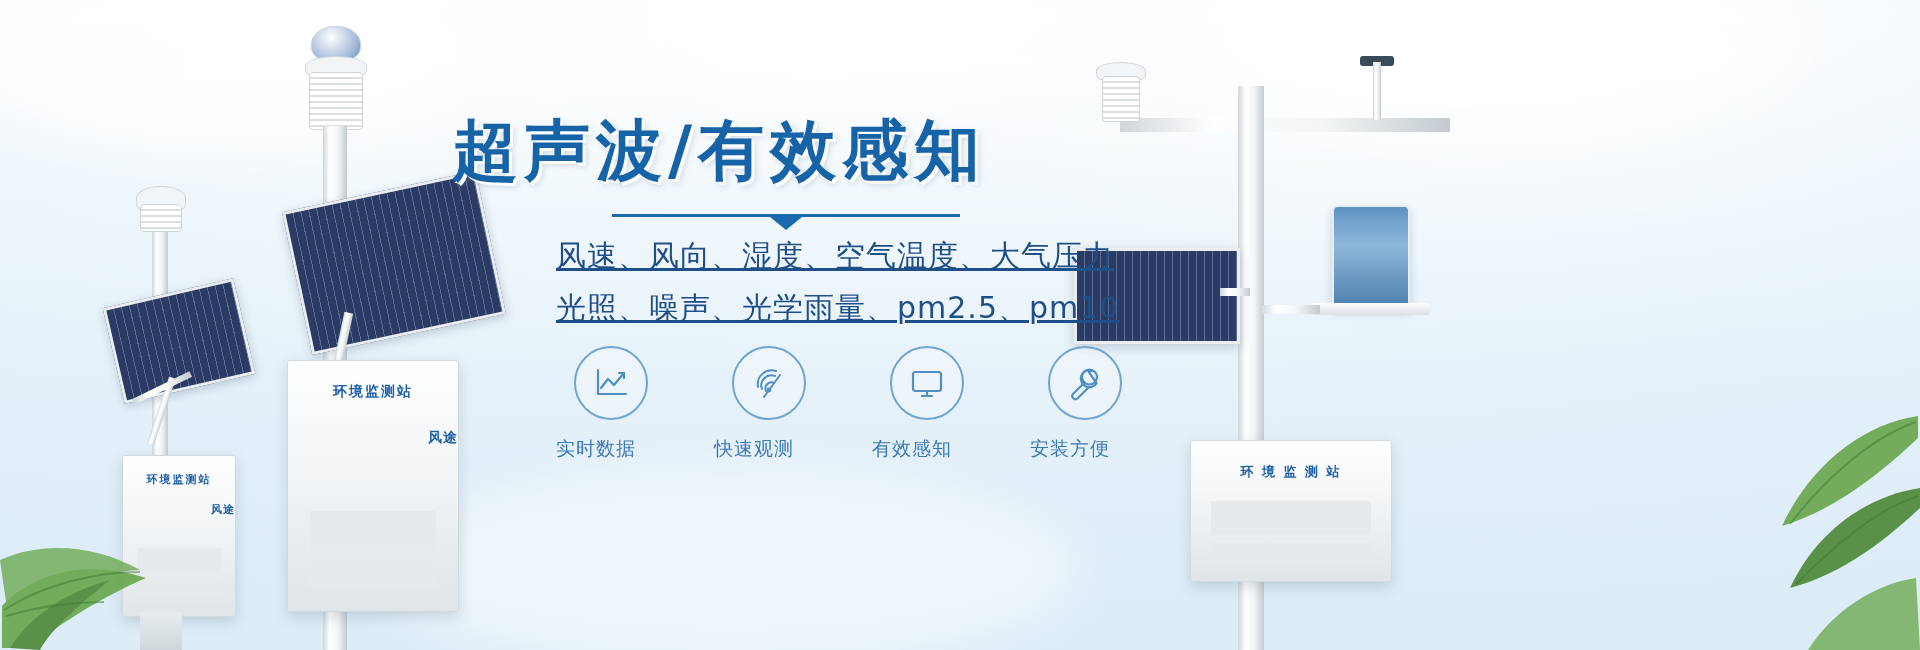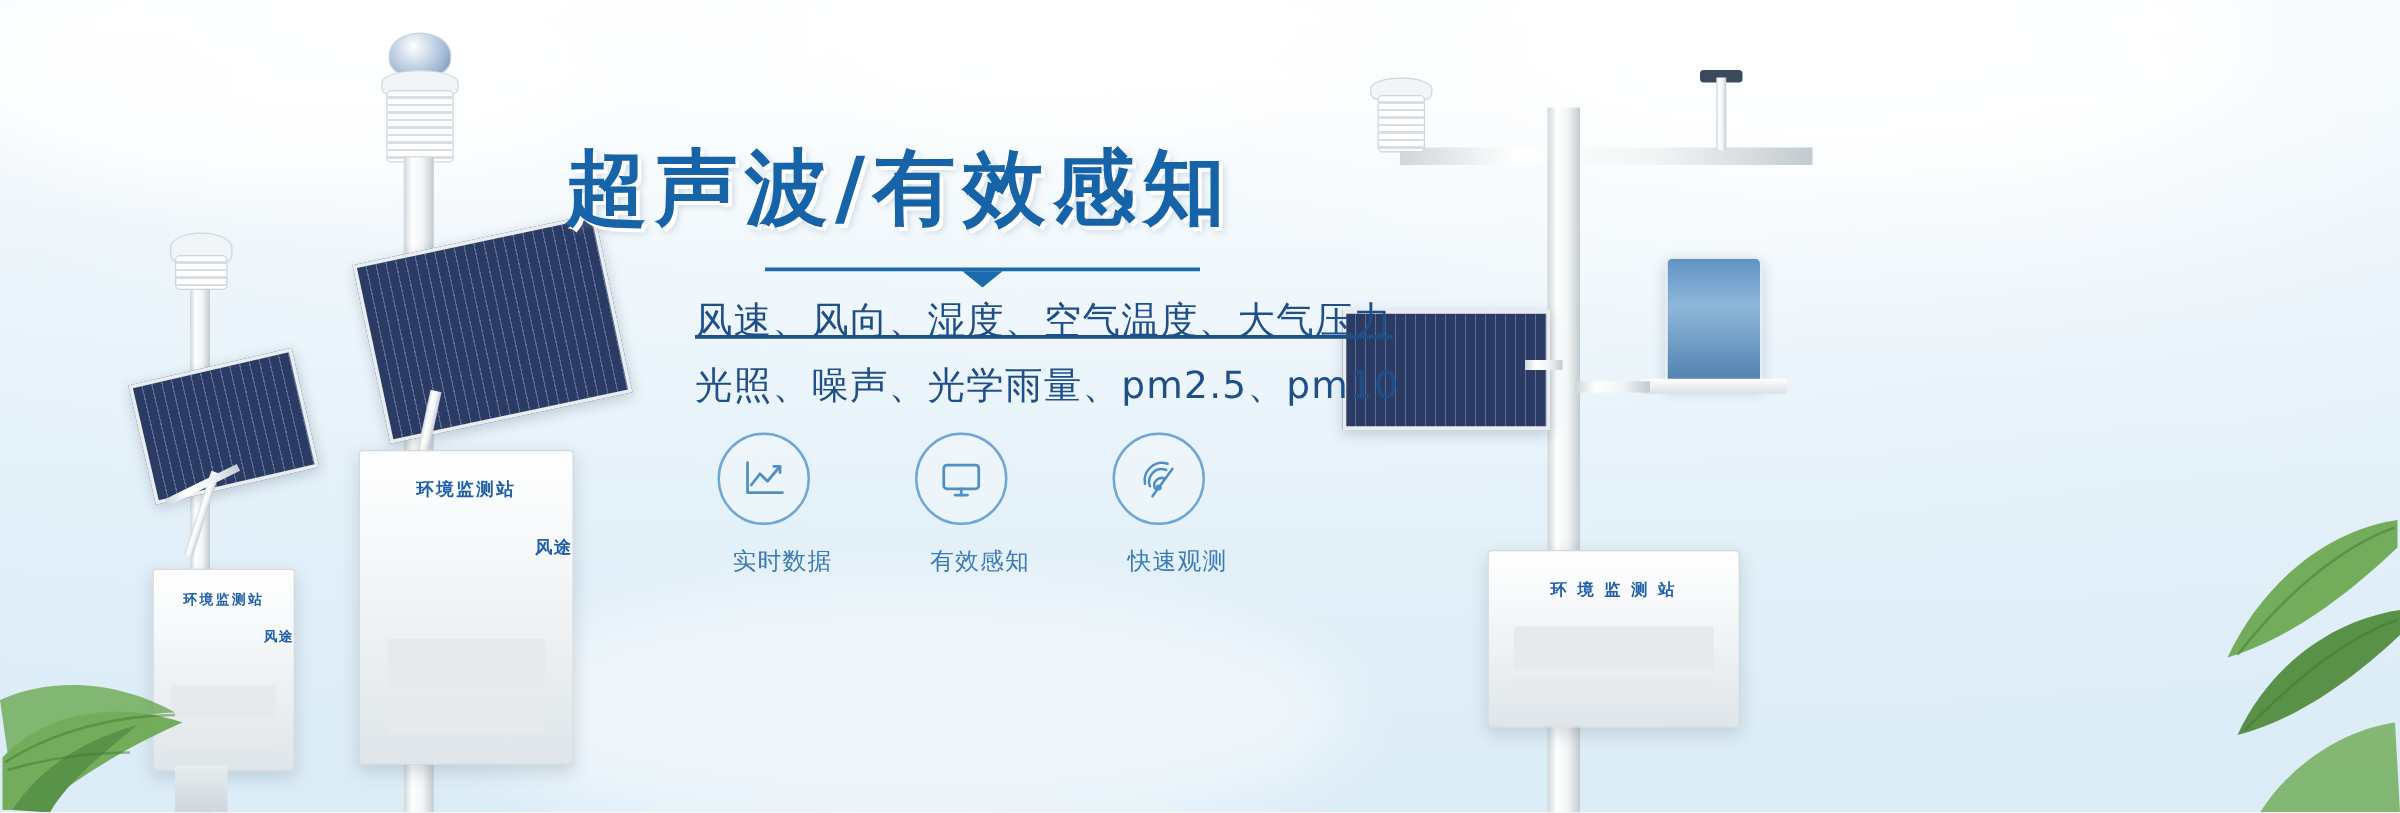--- a/index.html
+++ b/index.html
@@ -88,24 +88,24 @@
     position:absolute;left:50%;top:3px;transform:translateX(-50%);
     width:0;height:0;border-left:16px solid transparent;border-right:16px solid transparent;
     border-top:13px solid #1a6aad;
   }
   .sub{
     position:absolute;left:452px;width:1020px;
     color:#1f4f88;font-size:30px;letter-spacing:1px;white-space:nowrap;
     font-family:"DejaVu Sans","Liberation Sans",sans-serif;
   }
   .sub1{top:236px;left:556px;text-decoration:underline;}
-  .sub2{top:288px;left:556px;}
+  .sub2{top:288px;left:556px;text-decoration:underline;}
 
   .features{position:absolute;left:556px;top:346px;display:flex;gap:48px;}
-  .feature{width:110px;text-align:right;}
+  .feature{width:110px;text-align:left;}
   .f-circle{
     width:70px;height:70px;margin:0 auto;border-radius:50%;
     border:2px solid #6ea6d4;display:flex;align-items:center;justify-content:center;
     background:rgba(255,255,255,.28);
   }
   .f-label{
     margin-top:16px;color:#3b7ab5;font-size:19px;letter-spacing:1px;
     font-family:"DejaVu Sans","Liberation Sans",sans-serif;
   }
 </style>
@@ -226,42 +226,52 @@
 
     <div class="feature">
       <div class="f-circle">
         <svg width="38" height="34" viewBox="0 0 38 34" fill="none" stroke="#4f8fc4" stroke-width="2.2" stroke-linecap="round" stroke-linejoin="round">
           <path d="M6 4 V28 H34"></path>
           <path d="M9 22 L16 13 L22 19 L32 7"></path>
           <path d="M27 7 H32 V12"></path>
         </svg>
       </div>
       <div class="f-label">实时数据</div>
-    </div>
-
-    <div class="feature">
-      <div class="f-circle">
-        <svg width="38" height="34" viewBox="0 0 38 34" fill="none" stroke="#4f8fc4" stroke-width="2.2" stroke-linecap="round" stroke-linejoin="round">
-          <rect x="5" y="6" width="28" height="19" rx="2.5"></rect>
-          <path d="M14 30 H24"></path>
-          <path d="M19 25 V30"></path>
-        </svg>
-      </div>
-      <div class="f-label">有效感知</div>
     </div>
 
     <div class="feature">
       <div class="f-circle">
         <svg width="38" height="36" viewBox="0 0 38 36" fill="none" stroke="#4f8fc4" stroke-width="2" stroke-linecap="round">
           <path d="M8 22 A14 14 0 0 1 26 6"></path>
           <path d="M12 24 A10 10 0 0 1 25 11"></path>
           <path d="M16 26 A6 6 0 0 1 24 18"></path>
           <circle cx="19" cy="25" r="2.4" fill="#4f8fc4" stroke="none"></circle>
           <path d="M14 32 L30 10"></path>
         </svg>
       </div>
       <div class="f-label">快速观测</div>
     </div>
 
+    <div class="feature">
+      <div class="f-circle">
+        <svg width="38" height="34" viewBox="0 0 38 34" fill="none" stroke="#4f8fc4" stroke-width="2.2" stroke-linecap="round" stroke-linejoin="round">
+          <rect x="5" y="6" width="28" height="19" rx="2.5"></rect>
+          <path d="M14 30 H24"></path>
+          <path d="M19 25 V30"></path>
+        </svg>
+      </div>
+      <div class="f-label">有效感知</div>
+    </div>
+
+    <div class="feature">
+      <div class="f-circle">
+        <svg width="38" height="36" viewBox="0 0 38 36" fill="none" stroke="#4f8fc4" stroke-width="2.2" stroke-linecap="round" stroke-linejoin="round">
+          <path d="M25 5 A8.5 8.5 0 1 0 31.5 16.5 L31.5 16.5 L22 7 Z" transform="rotate(10 22 12)"></path>
+          <circle cx="23.5" cy="12" r="7.5"></circle>
+          <path d="M18.5 17.5 L7 29 a3.2 3.2 0 0 0 4.5 4.5 L23 22"></path>
+        </svg>
+      </div>
+      <div class="f-label">安装方便</div>
+    </div>
 
   </div>
 
 </div>
 
 </body></html>

